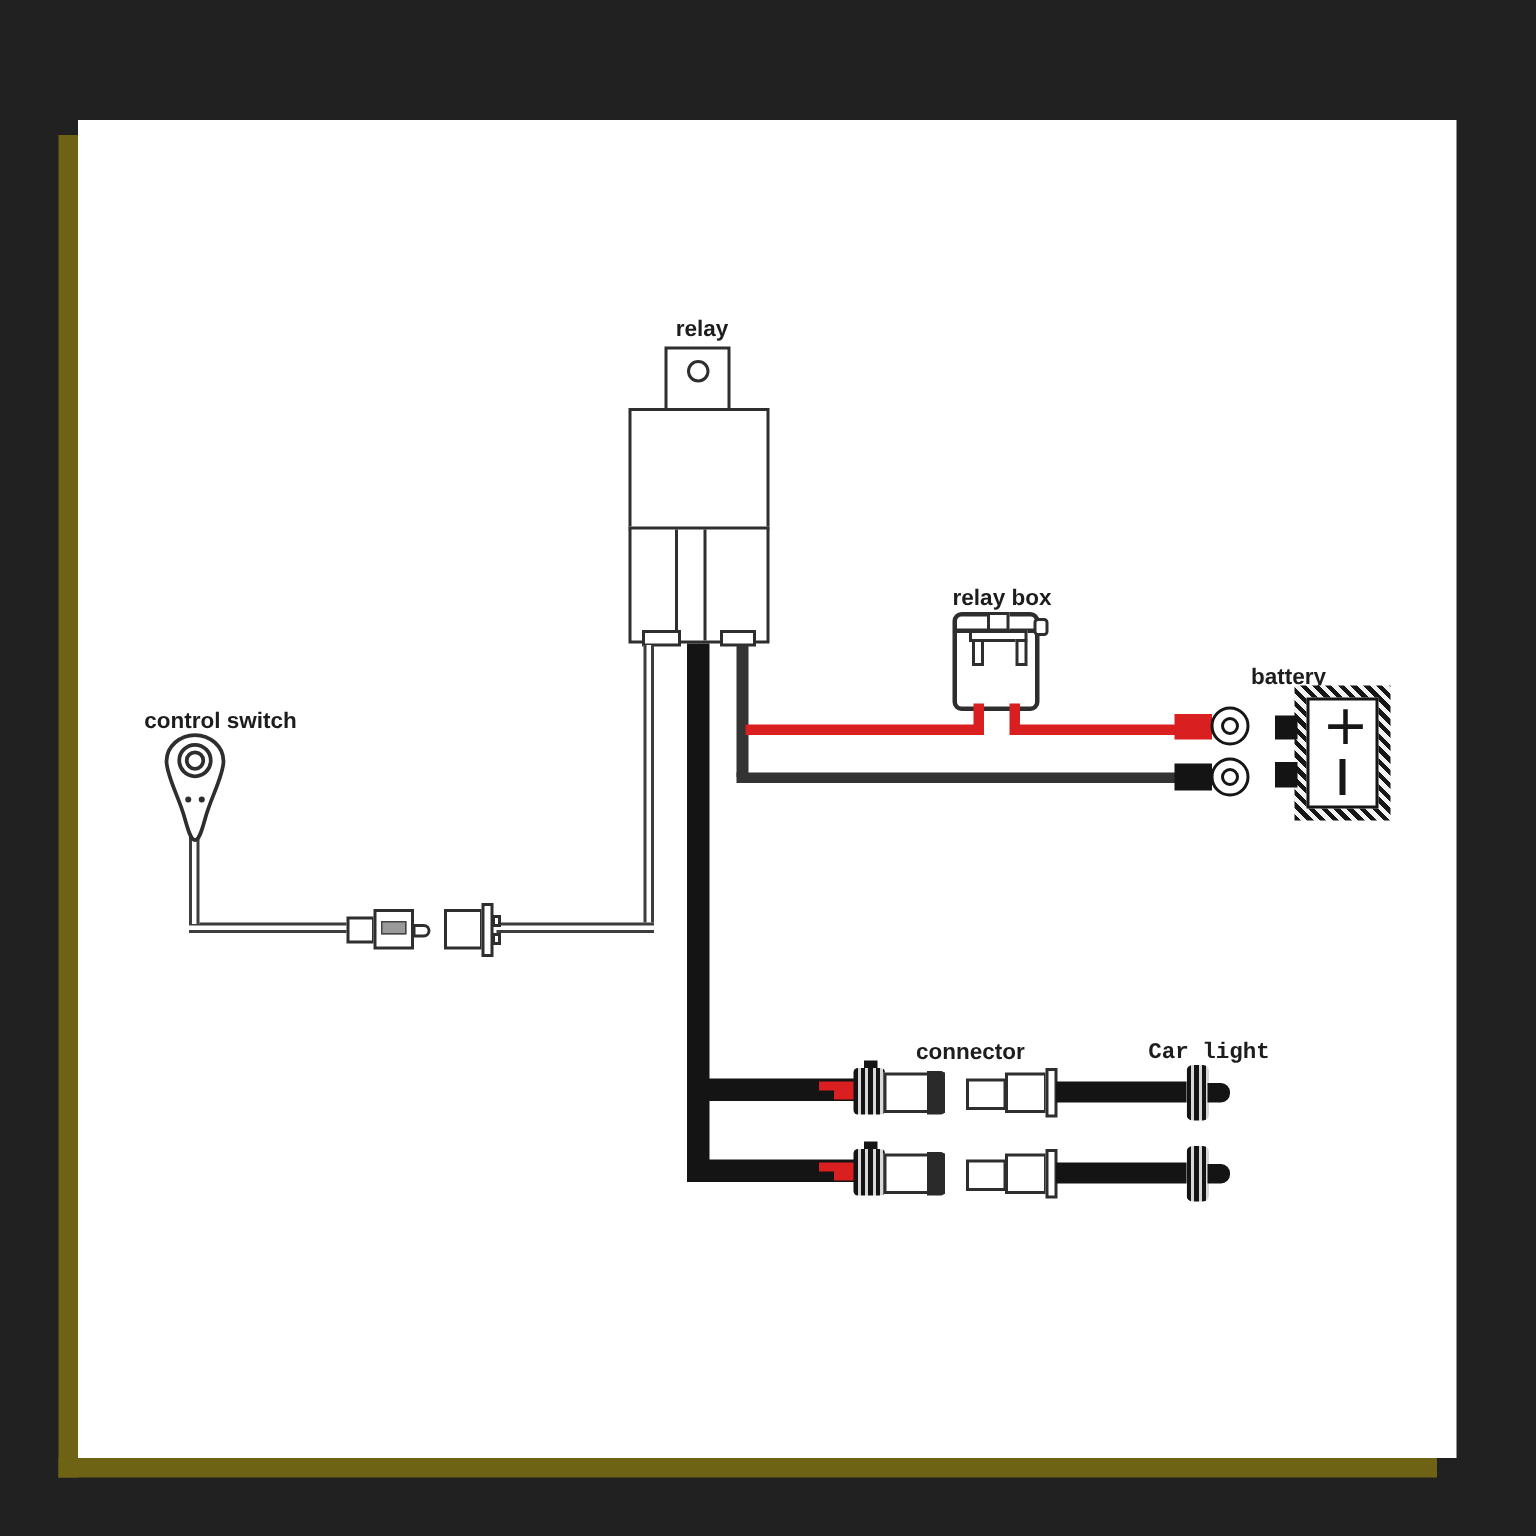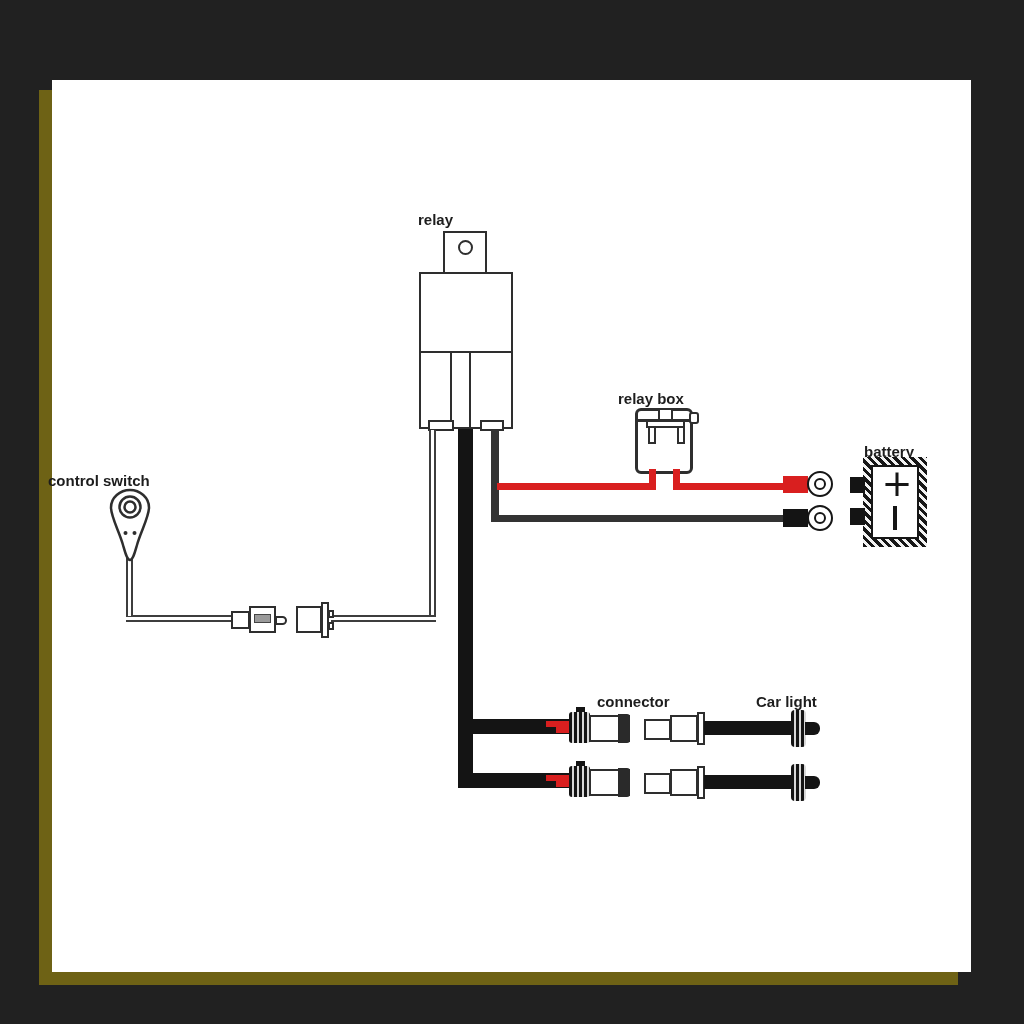--- a/index.html
+++ b/index.html
@@ -18,21 +18,21 @@
   .outline { background: #fff; border: 2px solid var(--line, #2e2e2e); }
   .outline3 { background: #fff; border: 3px solid var(--line, #2e2e2e); }
   .fillblk { background: var(--wire-black, #141414); }
   .fillgray { background: #333333; }
   .fillred { background: var(--wire-red, #d91f1f); }
   .lbl {
     position: absolute;
     font-weight: 700;
     font-size: 15px;
     color: var(--label-text, #1d1d1d);
-    text-align: left;
+    text-align: center;
     white-space: nowrap;
   }
   
   .wire-ov { background:#fff; border-left:2px solid var(--wire-gray,#3d3d3d); border-right:2px solid var(--wire-gray,#3d3d3d); width:7px; }
   .wire-oh { background:#fff; border-top:2px solid var(--wire-gray,#3d3d3d); border-bottom:2px solid var(--wire-gray,#3d3d3d); height:7px; }
   .ribbed { background: repeating-linear-gradient(90deg, #141414 0 3px, #d8d8d8 3px 5px); border-radius:3px; }
   .hatch { background: repeating-linear-gradient(45deg, #161616 0 3px, #f2f2f2 3px 6px); }
   .plus-sym { font-size:37px; font-weight:400; color:#161616; line-height:34px; text-align:center; font-family:"DejaVu Sans", sans-serif; }
   .ring { border:2px solid #161616; border-radius:50%; background:#fff; }
 </style>
@@ -76,52 +76,52 @@
   <div class="abs outline" style="left:646px; top:420px; width:39px; height:8px;"></div>
   <div class="abs outline" style="left:648px; top:426px; width:8px; height:18px;"></div>
   <div class="abs outline" style="left:677px; top:426px; width:8px; height:18px;"></div>
 
   <div class="abs fillred" style="left:497px; top:483px; width:156px; height:7px;"></div>
   <div class="abs fillred" style="left:649px; top:469px; width:7px; height:21px;"></div>
   <div class="abs fillred" style="left:674px; top:483px; width:112px; height:7px;"></div>
   <div class="abs fillred" style="left:673px; top:469px; width:7px; height:21px;"></div>
   <div class="abs fillred" style="left:783px; top:476px; width:25px; height:17px;"></div>
 
-  <div class="lbl" style="left:864px; top:443px; width:100px;">battery</div>
+  <div class="lbl" style="left:809px; top:443px; width:100px;">battery</div>
   <div class="abs hatch" style="left:863px; top:457px; width:64px; height:90px;"></div>
   <div class="abs" style="left:871px; top:465px; width:48px; height:74px; background:#fff; border:2px solid #161616;"></div>
   <div class="abs plus-sym" style="left:880px; top:467px; width:34px; height:34px;">+</div>
   <div class="abs" style="left:893px; top:506px; width:4px; height:24px; background:#161616;"></div>
   <div class="abs fillblk" style="left:850px; top:477px; width:15px; height:16px;"></div>
   <div class="abs fillblk" style="left:850px; top:508px; width:15px; height:17px;"></div>
   <div class="abs ring" style="left:807px; top:471px; width:26px; height:26px;"></div>
   <div class="abs ring" style="left:814px; top:478px; width:12px; height:12px;"></div>
   <div class="abs ring" style="left:807px; top:505px; width:26px; height:26px;"></div>
   <div class="abs ring" style="left:814px; top:512px; width:12px; height:12px;"></div>
 
-  <div class="lbl" style="left:48px; top:472px; width:150px;">control switch</div>
+  <div class="lbl" style="left:72px; top:472px; width:150px;">control switch</div>
   <svg class="abs" style="left:107px; top:487px;" width="46" height="76" viewBox="0 0 46 76">
     <path d="M23 3 C13 3 4 10.5 4 20.5 C4 30 12.5 45 16 58 C18 65 20 73 23 73 C26 73 28 65 30 58 C33.5 45 42 30 42 20.5 C42 10.5 33 3 23 3 Z" fill="#ffffff" stroke="#2e2e2e" stroke-width="2.5"></path>
     <circle cx="23" cy="20" r="10.5" fill="none" stroke="#2e2e2e" stroke-width="2.5"></circle>
     <circle cx="23" cy="20" r="5.5" fill="none" stroke="#2e2e2e" stroke-width="2.5"></circle>
     <circle cx="18.5" cy="46" r="2" fill="#2e2e2e"></circle>
     <circle cx="27.5" cy="46" r="2" fill="#2e2e2e"></circle>
   </svg>
 
   <div class="abs outline" style="left:231px; top:611px; width:19px; height:18px;"></div>
   <div class="abs outline" style="left:249px; top:606px; width:27px; height:27px;"></div>
   <div class="abs" style="left:254px; top:614px; width:17px; height:9px; background:#9a9a9a; border:1px solid #444;"></div>
   <div class="abs outline" style="left:275px; top:616px; width:12px; height:9px; border-radius:0 5px 5px 0;"></div>
   <div class="abs outline" style="left:296px; top:606px; width:26px; height:27px;"></div>
   <div class="abs outline" style="left:321px; top:602px; width:8px; height:36px;"></div>
   <div class="abs outline" style="left:328px; top:610px; width:6px; height:8px;"></div>
   <div class="abs outline" style="left:328px; top:622px; width:6px; height:8px;"></div>
 
   <div class="lbl" style="left:597px; top:693px; width:100px;">connector</div>
-  <div class="lbl" style="left:756px; top:693px; width:100px;">Car light</div>
+  <div class="lbl" style="left:756px; top:693px; width:100px;font-family:Liberation Mono, monospace;">Car light</div>
 
   <div class="abs fillred" style="left:546px; top:721px; width:28px; height:6px;"></div>
   <div class="abs fillred" style="left:556px; top:722px; width:16px; height:11px;"></div>
   <div class="abs fillblk" style="left:576px; top:707px; width:9px; height:8px;"></div>
   <div class="abs ribbed" style="left:569px; top:712px; width:21px; height:31px;"></div>
   <div class="abs outline" style="left:589px; top:715px; width:41px; height:27px;"></div>
   <div class="abs" style="left:618px; top:714px; width:12px; height:29px; background:#2a2a2a; border-radius:0 3px 3px 0;"></div>
   <div class="abs outline" style="left:644px; top:719px; width:27px; height:21px;"></div>
   <div class="abs outline" style="left:670px; top:715px; width:28px; height:27px;"></div>
   <div class="abs outline" style="left:697px; top:712px; width:8px; height:33px;"></div>

